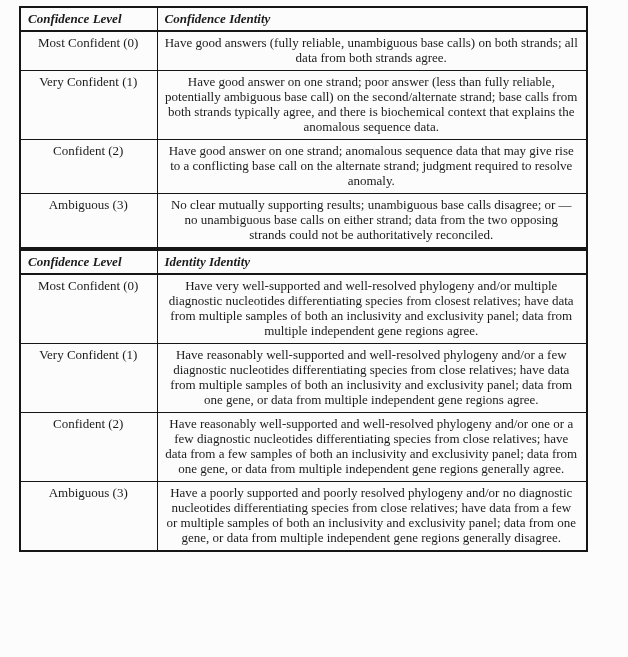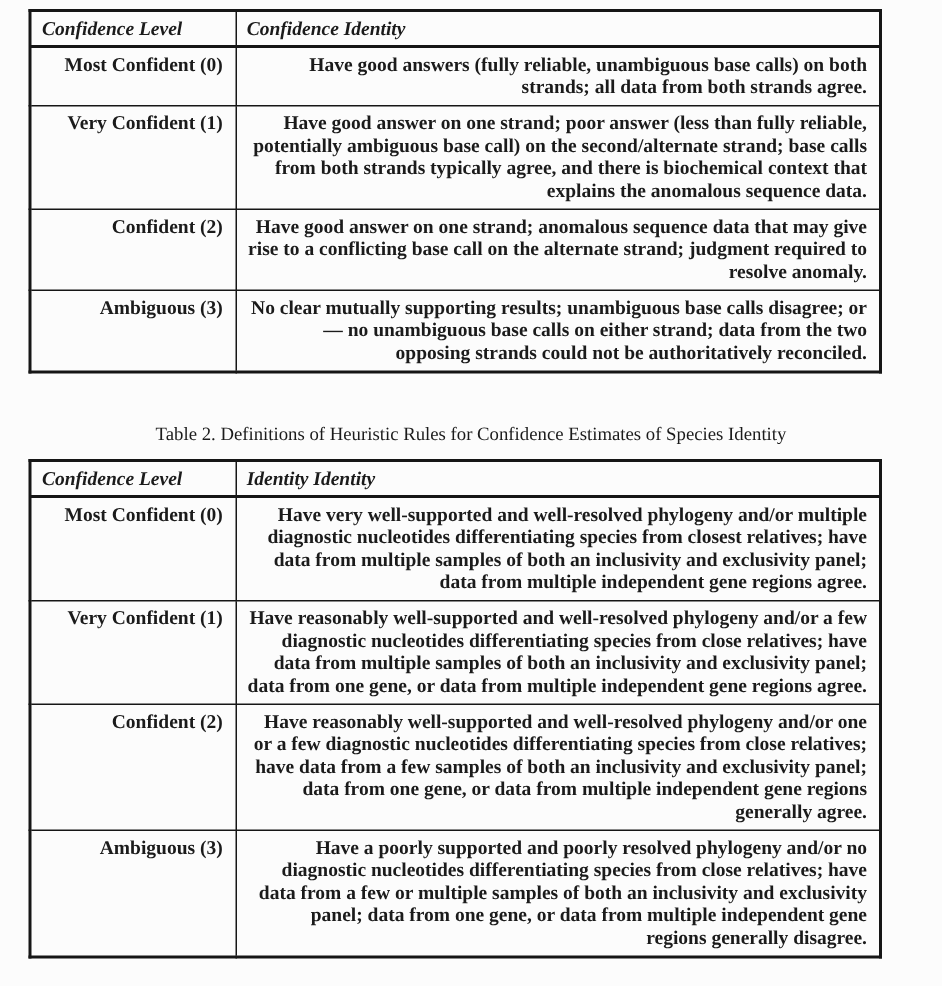--- a/index.html
+++ b/index.html
@@ -40,24 +40,23 @@
     border-bottom: 2px solid #161616;
     font-weight: bold;
     font-style: italic;
     text-align: left;
     padding: 3px 8px 4px 7px;
     line-height: 15px;
   }
   table.rules td {
     border: 1px solid #161616;
     vertical-align: top;
-    text-align: right;
+    text-align: center;
     padding: 3px 8px 5px 7px;
     line-height: 15px;
-    font-weight: bold;
   }
 </style>
 </head>
 <body>
 
 <div class="doc">
 
 
   <table class="rules">
     <colgroup>
@@ -83,21 +82,20 @@
         <td>Confident (2)</td>
         <td>Have good answer on one strand; anomalous sequence data that may give rise to a conflicting base call on the alternate strand; judgment required to resolve anomaly.</td>
       </tr>
       <tr>
         <td>Ambiguous (3)</td>
         <td>No clear mutually supporting results; unambiguous base calls disagree; or — no unambiguous base calls on either strand; data from the two opposing strands could not be authoritatively reconciled.</td>
       </tr>
     </tbody>
   </table>
 
-  <p class="caption second">Table 2. Definitions of Heuristic Rules for Confidence Estimates of Species Identity</p>
 
   <table class="rules">
     <colgroup>
       <col class="c-level">
       <col class="c-def">
     </colgroup>
     <thead>
       <tr>
         <th>Confidence Level</th>
         <th>Identity Identity</th>

